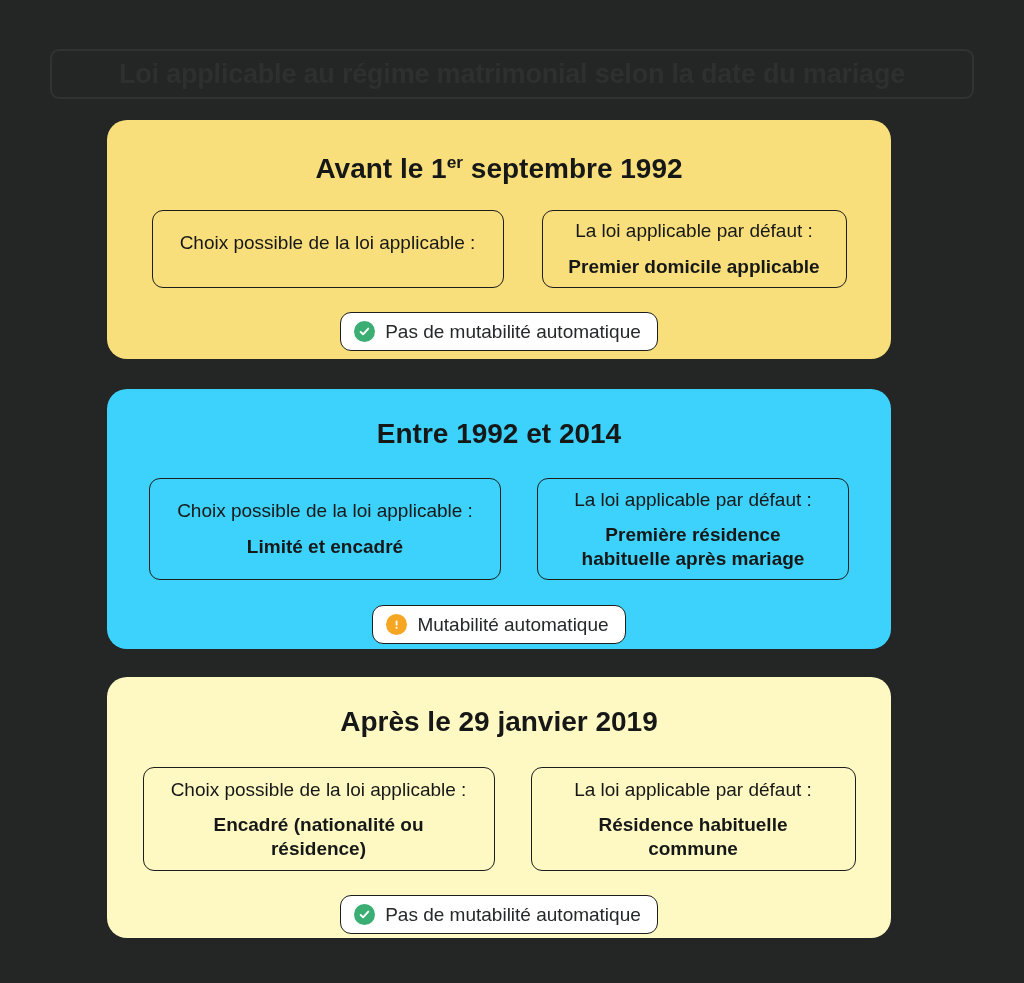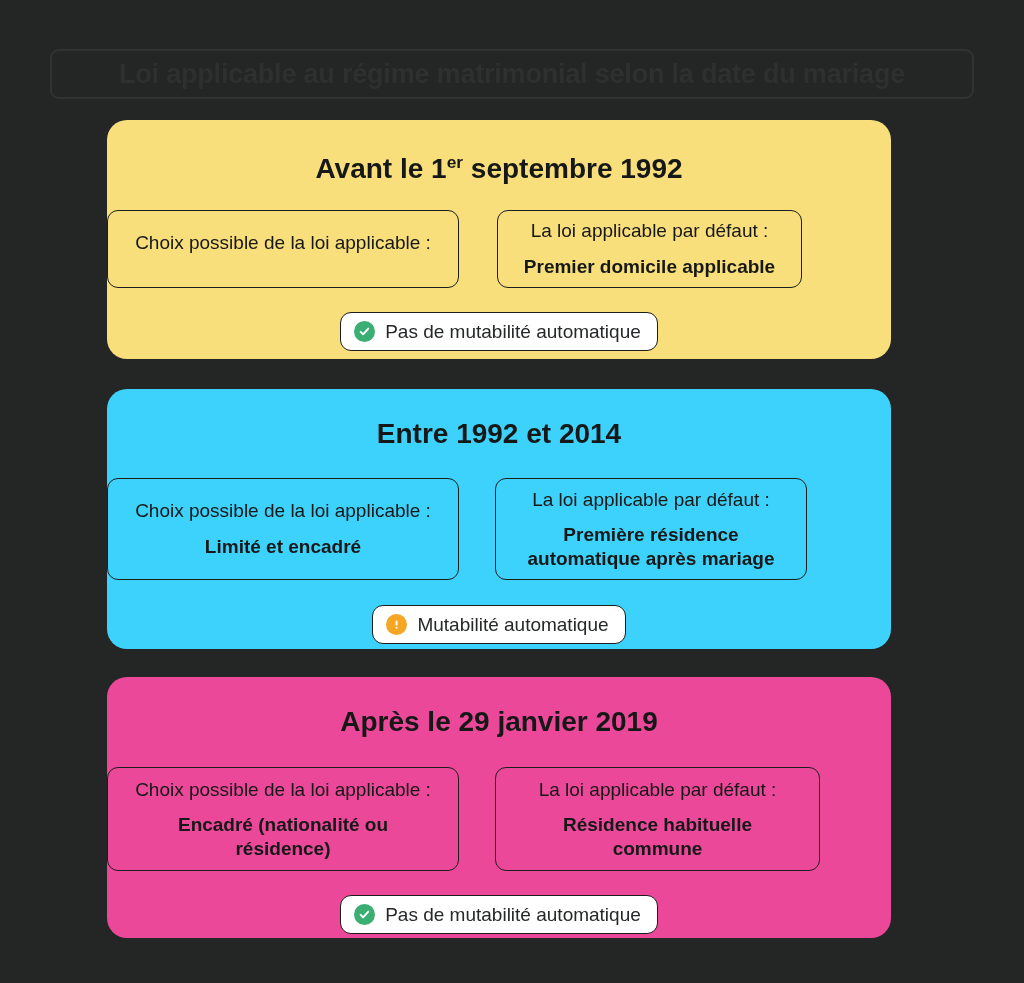--- a/index.html
+++ b/index.html
@@ -75,21 +75,21 @@
   .card-green  .card-title { margin-top: 29px; }
   .card-title sup {
     font-size: 0.62em;
     vertical-align: super;
     line-height: 0;
   }
 
   
   .boxes {
     display: flex;
-    justify-content: flex-start;
+    justify-content: center;
     align-items: stretch;
     gap: 38px;
     width: 100%;
     box-sizing: border-box;
     border-radius: 31px;
   }
   .card-yellow .boxes { margin-top: 25px; }
   .card-blue   .boxes { margin-top: 28px; }
   .card-green  .boxes { margin-top: 29px; }
 
@@ -201,36 +201,36 @@
   <div class="card card-blue" style="background: rgb(61, 210, 251);">
     <div class="card-title">Entre 1992 et 2014</div>
 
     <div class="boxes">
       <div class="info-box left">
         <div class="info-line head">Choix possible de la loi applicable :</div>
         <div class="info-line value">Limité et encadré</div>
       </div>
       <div class="info-box right">
         <div class="info-line head">La loi applicable par défaut :</div>
-        <div class="info-line value">Première résidence automatique après mariage</div>
+        <div class="info-line value">Première résidence habituelle après mariage</div>
       </div>
     </div>
 
     <div class="badge">
       <span class="status-icon warn">
         <svg width="13" height="13" viewBox="0 0 13 13" aria-hidden="true">
           <rect x="5.6" y="2.6" width="1.9" height="5.0" rx="0.95" fill="#FFFFFF"></rect>
           <circle cx="6.55" cy="9.7" r="1.05" fill="#FFFFFF"></circle>
         </svg>
       </span>
       <span class="badge-label">Mutabilité automatique</span>
     </div>
   </div>
 
-  <div class="card card-green" style="background: #ec4899;">
+  <div class="card card-green" style="background: #fef9c3;">
     <div class="card-title">Après le 29 janvier 2019</div>
 
     <div class="boxes">
       <div class="info-box left">
         <div class="info-line head">Choix possible de la loi applicable :</div>
         <div class="info-line value">Encadré (nationalité ou résidence)</div>
       </div>
       <div class="info-box right">
         <div class="info-line head">La loi applicable par défaut :</div>
         <div class="info-line value">Résidence habituelle commune</div>

